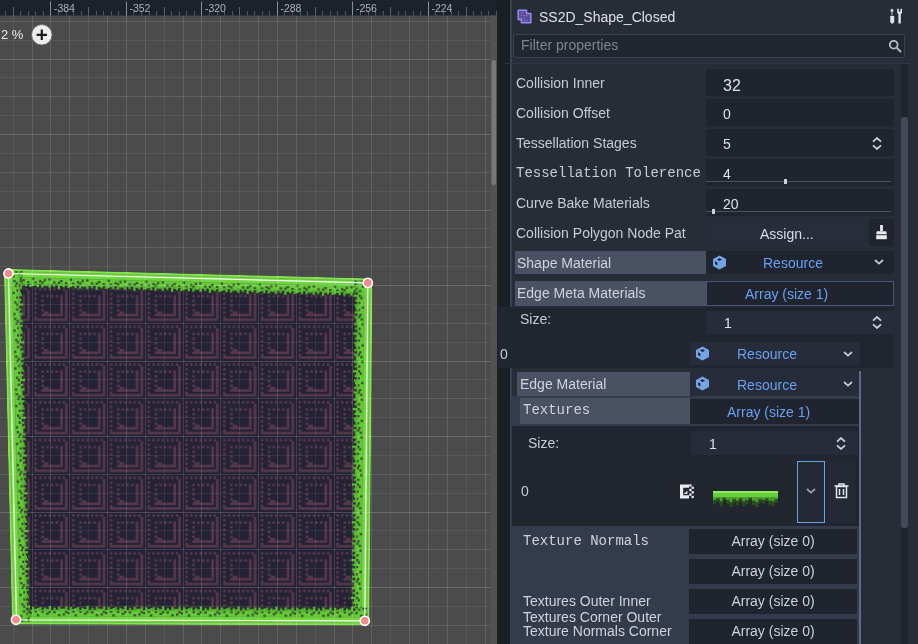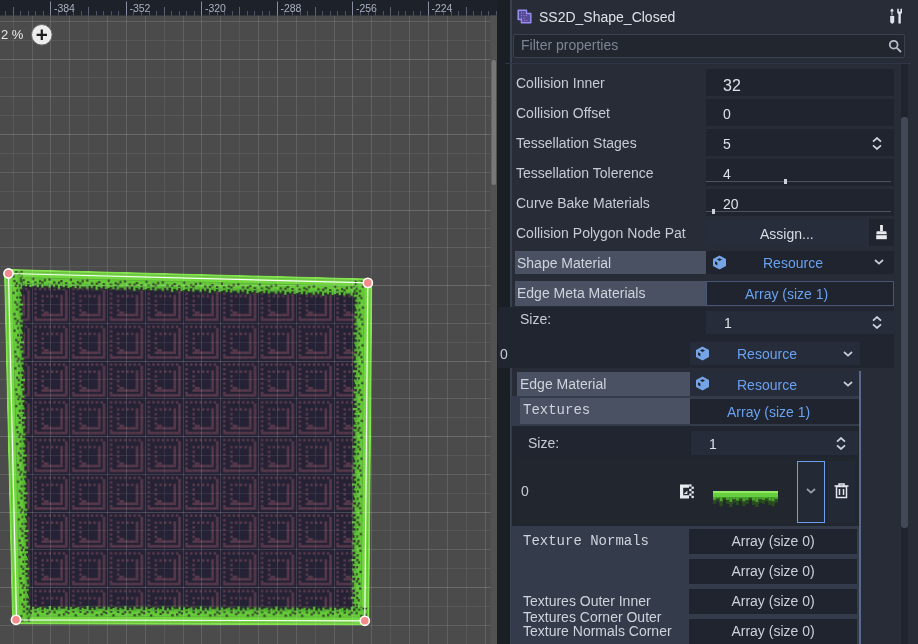--- a/index.html
+++ b/index.html
@@ -207,21 +207,21 @@
 <div style="position:absolute;left:706px;top:99px;width:188px;height:27px;background:#1f242e;"></div>
 <div style="position:absolute;left:723px;top:106px;font-size:14px;color:#dde1e8;white-space:nowrap;">0</div>
 <div style="position:absolute;left:516px;top:135px;font-size:14px;color:#c6cbd4;white-space:nowrap;">Tessellation Stages</div>
 <div style="position:absolute;left:706px;top:129px;width:188px;height:27px;background:#1f242e;"></div>
 <div style="position:absolute;left:723px;top:136px;font-size:14px;color:#dde1e8;white-space:nowrap;">5</div>
 <div style="position:absolute;left:871px;top:137px;width:12px;height:13px;">
     <svg width="12" height="13" viewBox="0 0 12 13" fill="none" stroke="#cfd4dd" stroke-width="1.7">
       <path d="M2 4.6L6 1l4 3.6M2 8.4L6 12l4-3.6"></path>
     </svg>
   </div>
-<div style="position:absolute;left:516px;top:165px;font-size:14px;color:#c6cbd4;white-space:nowrap;">Tessellation Tolerence</div>
+<div style="position:absolute;left:516px;top:165px;font-size:14px;color:#c6cbd4;white-space:nowrap;font-family:Liberation Mono, monospace;">Tessellation Tolerence</div>
 <div style="position:absolute;left:706px;top:159px;width:188px;height:27px;background:#1f242e;"></div>
 <div style="position:absolute;left:723px;top:166px;font-size:14px;color:#dde1e8;white-space:nowrap;">4</div>
 <div style="position:absolute;left:706px;top:181px;width:185px;height:1px;background:#4d535e"></div>
 <div style="position:absolute;left:784px;top:179px;width:3px;height:5px;background:#cdd2da"></div>
 <div style="position:absolute;left:516px;top:195px;font-size:14px;color:#c6cbd4;white-space:nowrap;">Curve Bake Materials</div>
 <div style="position:absolute;left:706px;top:189px;width:188px;height:27px;background:#1f242e;"></div>
 <div style="position:absolute;left:723px;top:196px;font-size:14px;color:#dde1e8;white-space:nowrap;">20</div>
 <div style="position:absolute;left:706px;top:211px;width:185px;height:1px;background:#4d535e"></div>
 <div style="position:absolute;left:712px;top:209px;width:3px;height:5px;background:#cdd2da"></div>
 <div style="position:absolute;left:516px;top:225px;font-size:14px;color:#c6cbd4;white-space:nowrap;">Collision Polygon Node Pat</div>

